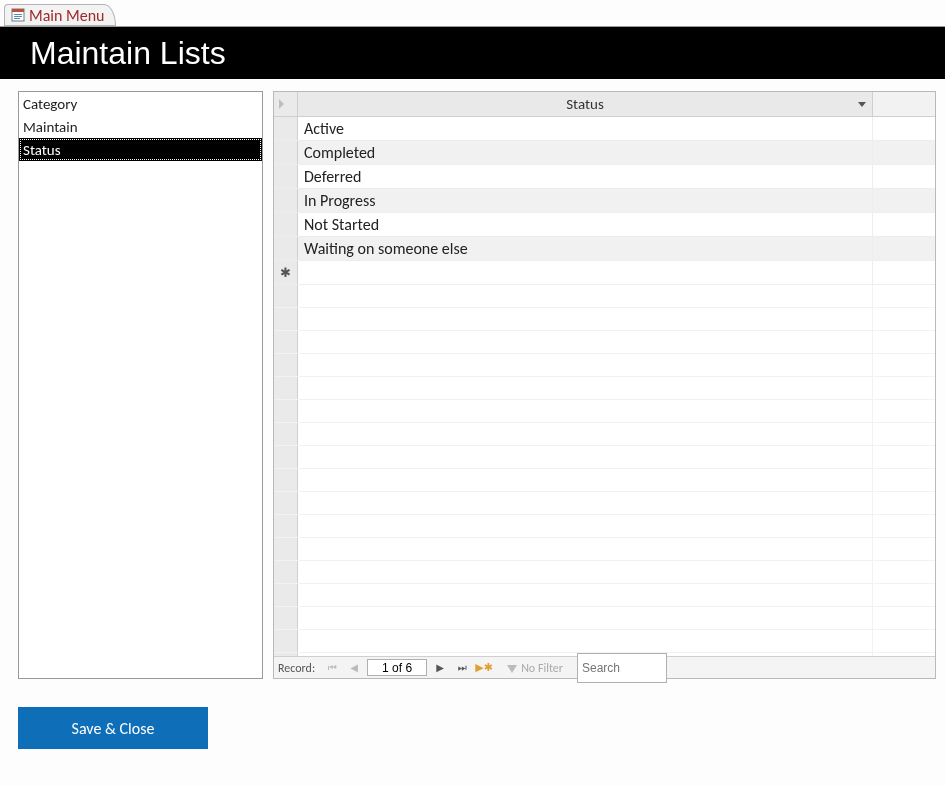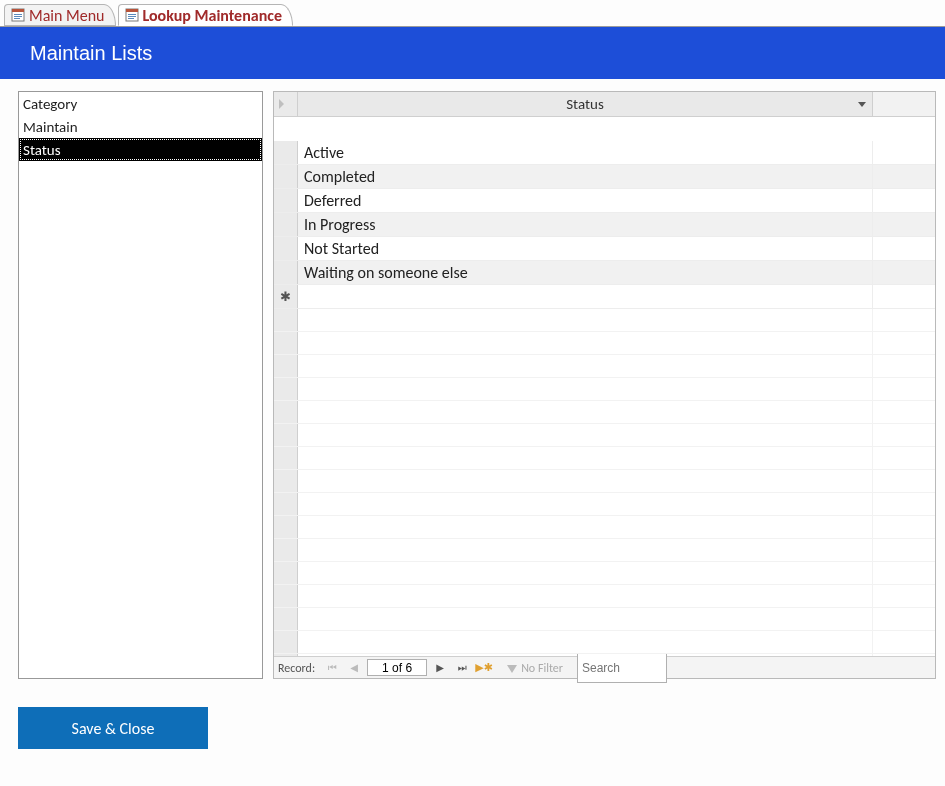--- a/index.html
+++ b/index.html
@@ -45,27 +45,27 @@
     z-index: 2;
   }
   .tab.inactive { color: #a02a2a; font-weight: 400; }
   .tab .tab-icon {
     width: 14px; height: 14px;
     margin-right: 4px;
     display: inline-flex; align-items: center; justify-content: center;
   }
   
   .header-band {
-    background: #1d4ed8;
+    background: #000000;
     height: 53px;
     display: flex;
     align-items: center;
     padding-left: 30px;
     color: #fff;
-    font-size: 20px;
+    font-size: 32px;
     font-weight: 300;
     font-family: 'Segoe UI Light','Segoe UI',Arial,sans-serif;
     border-top: 1px solid #9b9b9b;
   }
   
   .content-area {
     height: 600px;
     padding: 12px 0 0 18px;
     display: flex;
     align-items: flex-start;
@@ -142,21 +142,20 @@
   .col-header-spacer {
     flex: 1;
     background: #f2f2f2;
   }
   .ds-body {
     flex: 1;
     overflow: hidden;
     position: relative;
     font-size: 16px;
     line-height: 23px;
-    margin-top: 24px;
   }
   .ds-row {
     display: flex;
     height: 24px;
     border-bottom: 1px solid #ededed;
   }
   .ds-row .row-selector {
     width: 24px;
     background: #eaeaea;
     border-right: 1px solid #cfcfcf;
@@ -252,32 +251,20 @@
     <span class="tab-icon">
       <svg width="14" height="14" viewBox="0 0 14 14">
           <rect x="1" y="1" width="12" height="12" fill="#fff" stroke="#7a7a7a"></rect>
           <rect x="1" y="1" width="12" height="3" fill="#b7533a"></rect>
           <rect x="3" y="6" width="8" height="1" fill="#5a8bbd"></rect>
           <rect x="3" y="8" width="8" height="1" fill="#5a8bbd"></rect>
           <rect x="3" y="10" width="6" height="1" fill="#5a8bbd"></rect>
         </svg>
     </span>
     <span>Main Menu</span>
-  </div>
-  <div class="tab active">
-    <span class="tab-icon">
-      <svg width="14" height="14" viewBox="0 0 14 14">
-          <rect x="1" y="1" width="12" height="12" fill="#fff" stroke="#7a7a7a"></rect>
-          <rect x="1" y="1" width="12" height="3" fill="#b7533a"></rect>
-          <rect x="3" y="6" width="8" height="1" fill="#5a8bbd"></rect>
-          <rect x="3" y="8" width="8" height="1" fill="#5a8bbd"></rect>
-          <rect x="3" y="10" width="6" height="1" fill="#5a8bbd"></rect>
-        </svg>
-    </span>
-    <span>Lookup Maintenance</span>
   </div>
 </div>
 
 <div class="header-band">
   <span>Maintain Lists</span>
 </div>
 
 <div class="content-area">
 
   <div class="list-panel">

